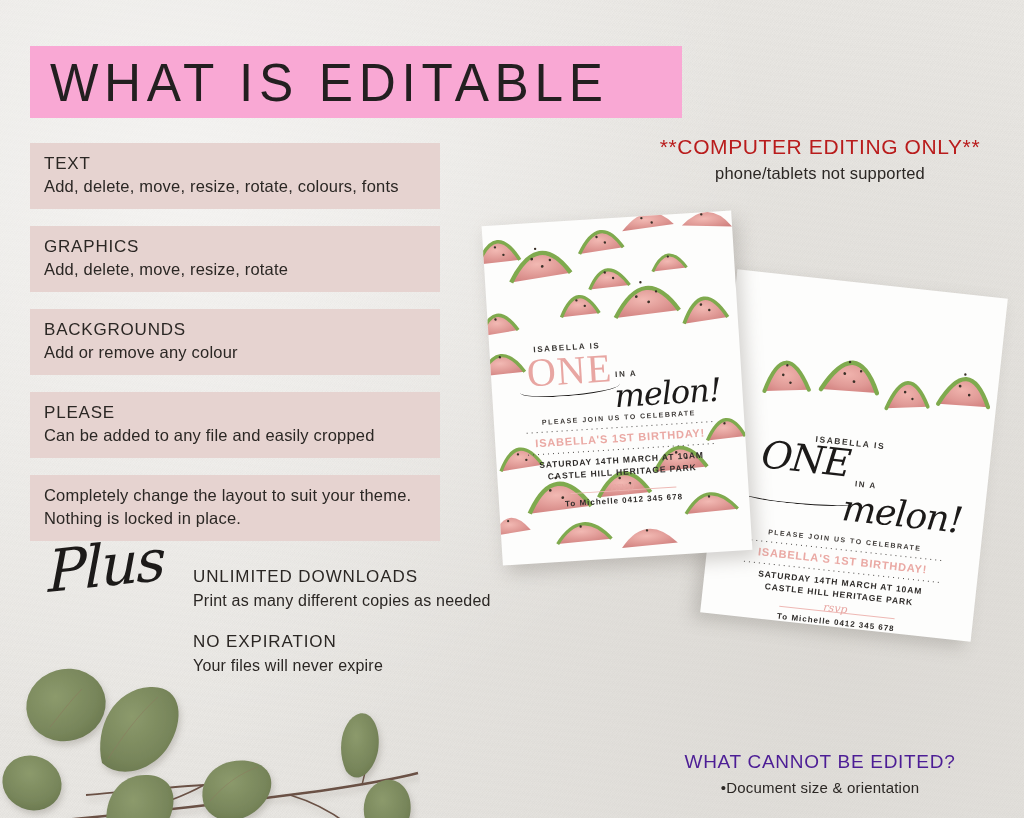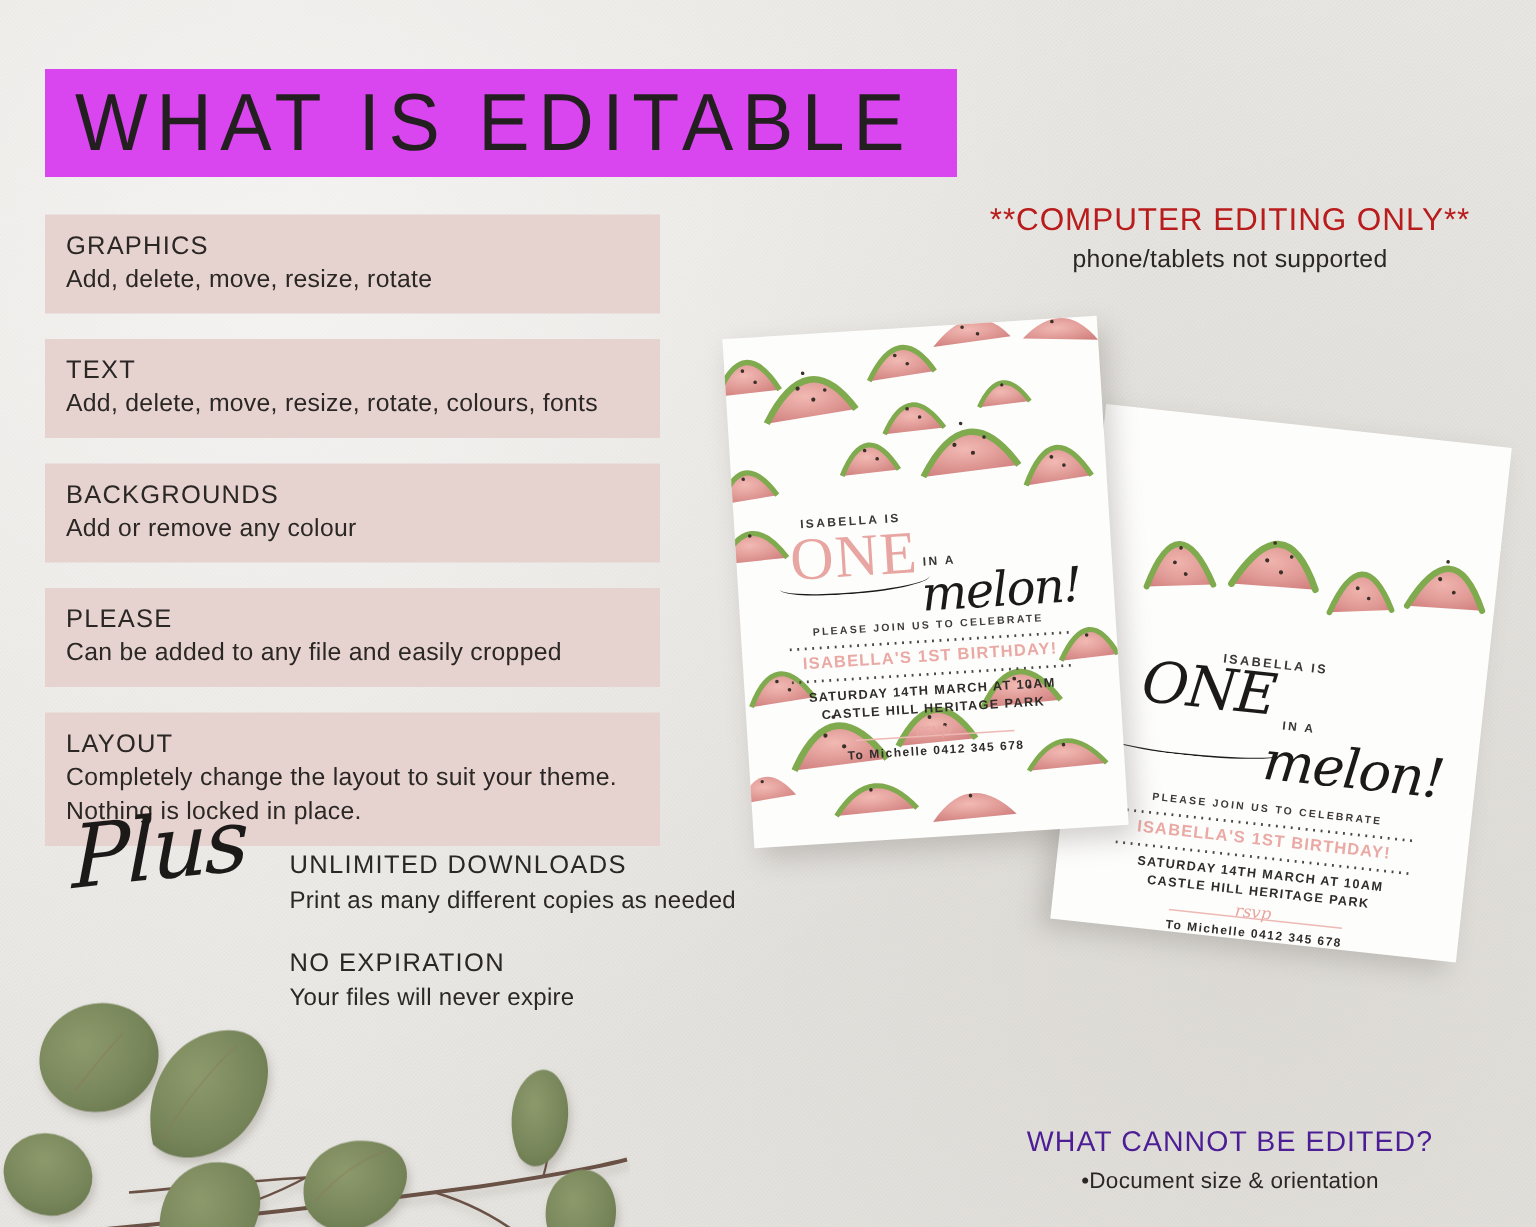--- a/index.html
+++ b/index.html
@@ -15,21 +15,21 @@
     background:
       radial-gradient(circle at 18% 22%, rgba(255,255,255,.55), rgba(255,255,255,0) 55%),
       radial-gradient(circle at 82% 78%, rgba(200,196,190,.35), rgba(255,255,255,0) 60%),
       repeating-linear-gradient(53deg, rgba(0,0,0,.012) 0 1px, rgba(255,255,255,.012) 1px 2px),
       repeating-linear-gradient(-41deg, rgba(0,0,0,.012) 0 1px, rgba(255,255,255,.012) 1px 2px);
   }
 
   
   .banner{
     position:absolute;left:30px;top:46px;width:608px;height:72px;
-    background:#d946ef;z-index:2;
+    background:#f9a8d4;z-index:2;padding-left:44px;
   }
   .banner h1{
     margin:0;position:absolute;left:20px;top:-2px;
     font-size:54px;font-weight:300;letter-spacing:6px;color:#231f20;
     line-height:76px;white-space:nowrap;
     font-family:"Liberation Sans",sans-serif;
     transform:scaleX(.95);transform-origin:left center;
   }
 
   
@@ -148,41 +148,40 @@
 
 <div class="grain"></div>
 
 <div class="banner">
   <h1>WHAT IS EDITABLE</h1>
 </div>
 
 <div class="features">
 
   <div class="feature">
+    <div class="ft-title">TEXT</div>
+    <div class="ft-desc">Add, delete, move, resize, rotate, colours, fonts</div>
+  </div>
+
+  <div class="feature">
     <div class="ft-title">GRAPHICS</div>
     <div class="ft-desc">Add, delete, move, resize, rotate</div>
-  </div>
-
-  <div class="feature">
-    <div class="ft-title">TEXT</div>
-    <div class="ft-desc">Add, delete, move, resize, rotate, colours, fonts</div>
   </div>
 
   <div class="feature">
     <div class="ft-title">BACKGROUNDS</div>
     <div class="ft-desc">Add or remove any colour</div>
   </div>
 
   <div class="feature">
     <div class="ft-title">PLEASE</div>
     <div class="ft-desc">Can be added to any file and easily cropped</div>
   </div>
 
   <div class="feature">
-    <div class="ft-title">LAYOUT</div>
     <div class="ft-desc">Completely change the layout to suit your theme. Nothing is locked in place.</div>
   </div>
 
 </div>
 
 <div class="plus-wrap">
   <span class="plus-script">Plus</span>
 </div>
 
 <div class="perks">

